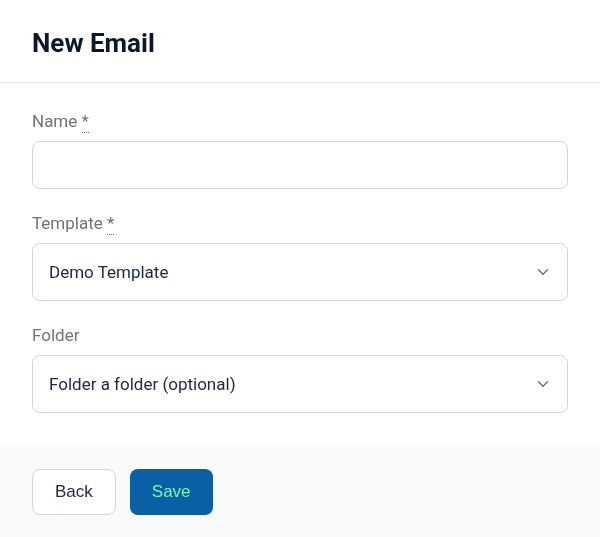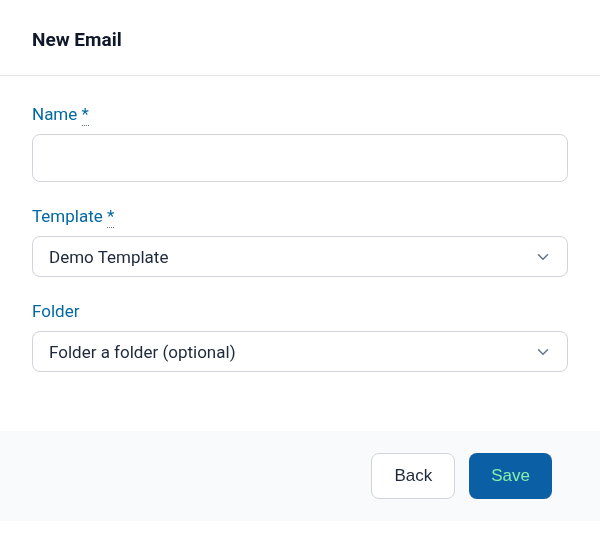--- a/index.html
+++ b/index.html
@@ -11,40 +11,40 @@
       font-family: -apple-system, BlinkMacSystemFont, "Segoe UI", Roboto, Helvetica, Arial, sans-serif;
       width: 600px;
       height: 537px;
       background: #ffffff;
       color: #1e293b;
     }
     .header {
       padding: 28px 32px 24px 32px;
     }
     .page-title {
-      font-size: 19px;
+      font-size: 26px;
       font-weight: 700;
       color: #0f172a;
     }
     .divider {
       height: 1px;
       background: #e5e7eb;
       width: 100%;
     }
     .form-body {
       padding: 28px 32px 8px 32px;
     }
     .form-group {
       margin-bottom: 24px;
     }
     .form-label {
       display: block;
       font-size: 17px;
       font-weight: 400;
-      color: #0369a1;
+      color: #737373;
       margin-bottom: 10px;
     }
     .required-asterisk {
       border-bottom: 1px dotted #64748b;
       padding-bottom: 1px;
     }
     .text-input {
       width: 100%;
       height: 48px;
       border: 1px solid #d1d5db;
@@ -54,21 +54,21 @@
       color: #1e293b;
       background: #ffffff;
       outline: none;
     }
     .select-wrapper {
       position: relative;
       width: 100%;
     }
     .select-display {
       width: 100%;
-      height: 41px;
+      height: 58px;
       border: 1px solid #d1d5db;
       border-radius: 8px;
       padding: 0 44px 0 16px;
       font-size: 17px;
       color: #1e293b;
       background: #ffffff;
       display: flex;
       align-items: center;
       cursor: pointer;
     }
@@ -77,27 +77,27 @@
       right: 16px;
       top: 50%;
       transform: translateY(-50%);
       pointer-events: none;
       display: flex;
       align-items: center;
       justify-content: center;
     }
     .footer {
       position: absolute;
-      bottom: 16px;
+      bottom: 0;
       left: 0;
       right: 0;
       background: #f8fafc;
-      padding: 22px 48px;
+      padding: 22px 32px;
       display: flex;
-      justify-content: flex-end;
+      justify-content: flex-start;
       gap: 14px;
     }
     .btn {
       border-radius: 8px;
       padding: 12px 22px;
       font-size: 17px;
       font-weight: 500;
       cursor: pointer;
       border: none;
       line-height: 1.2;

